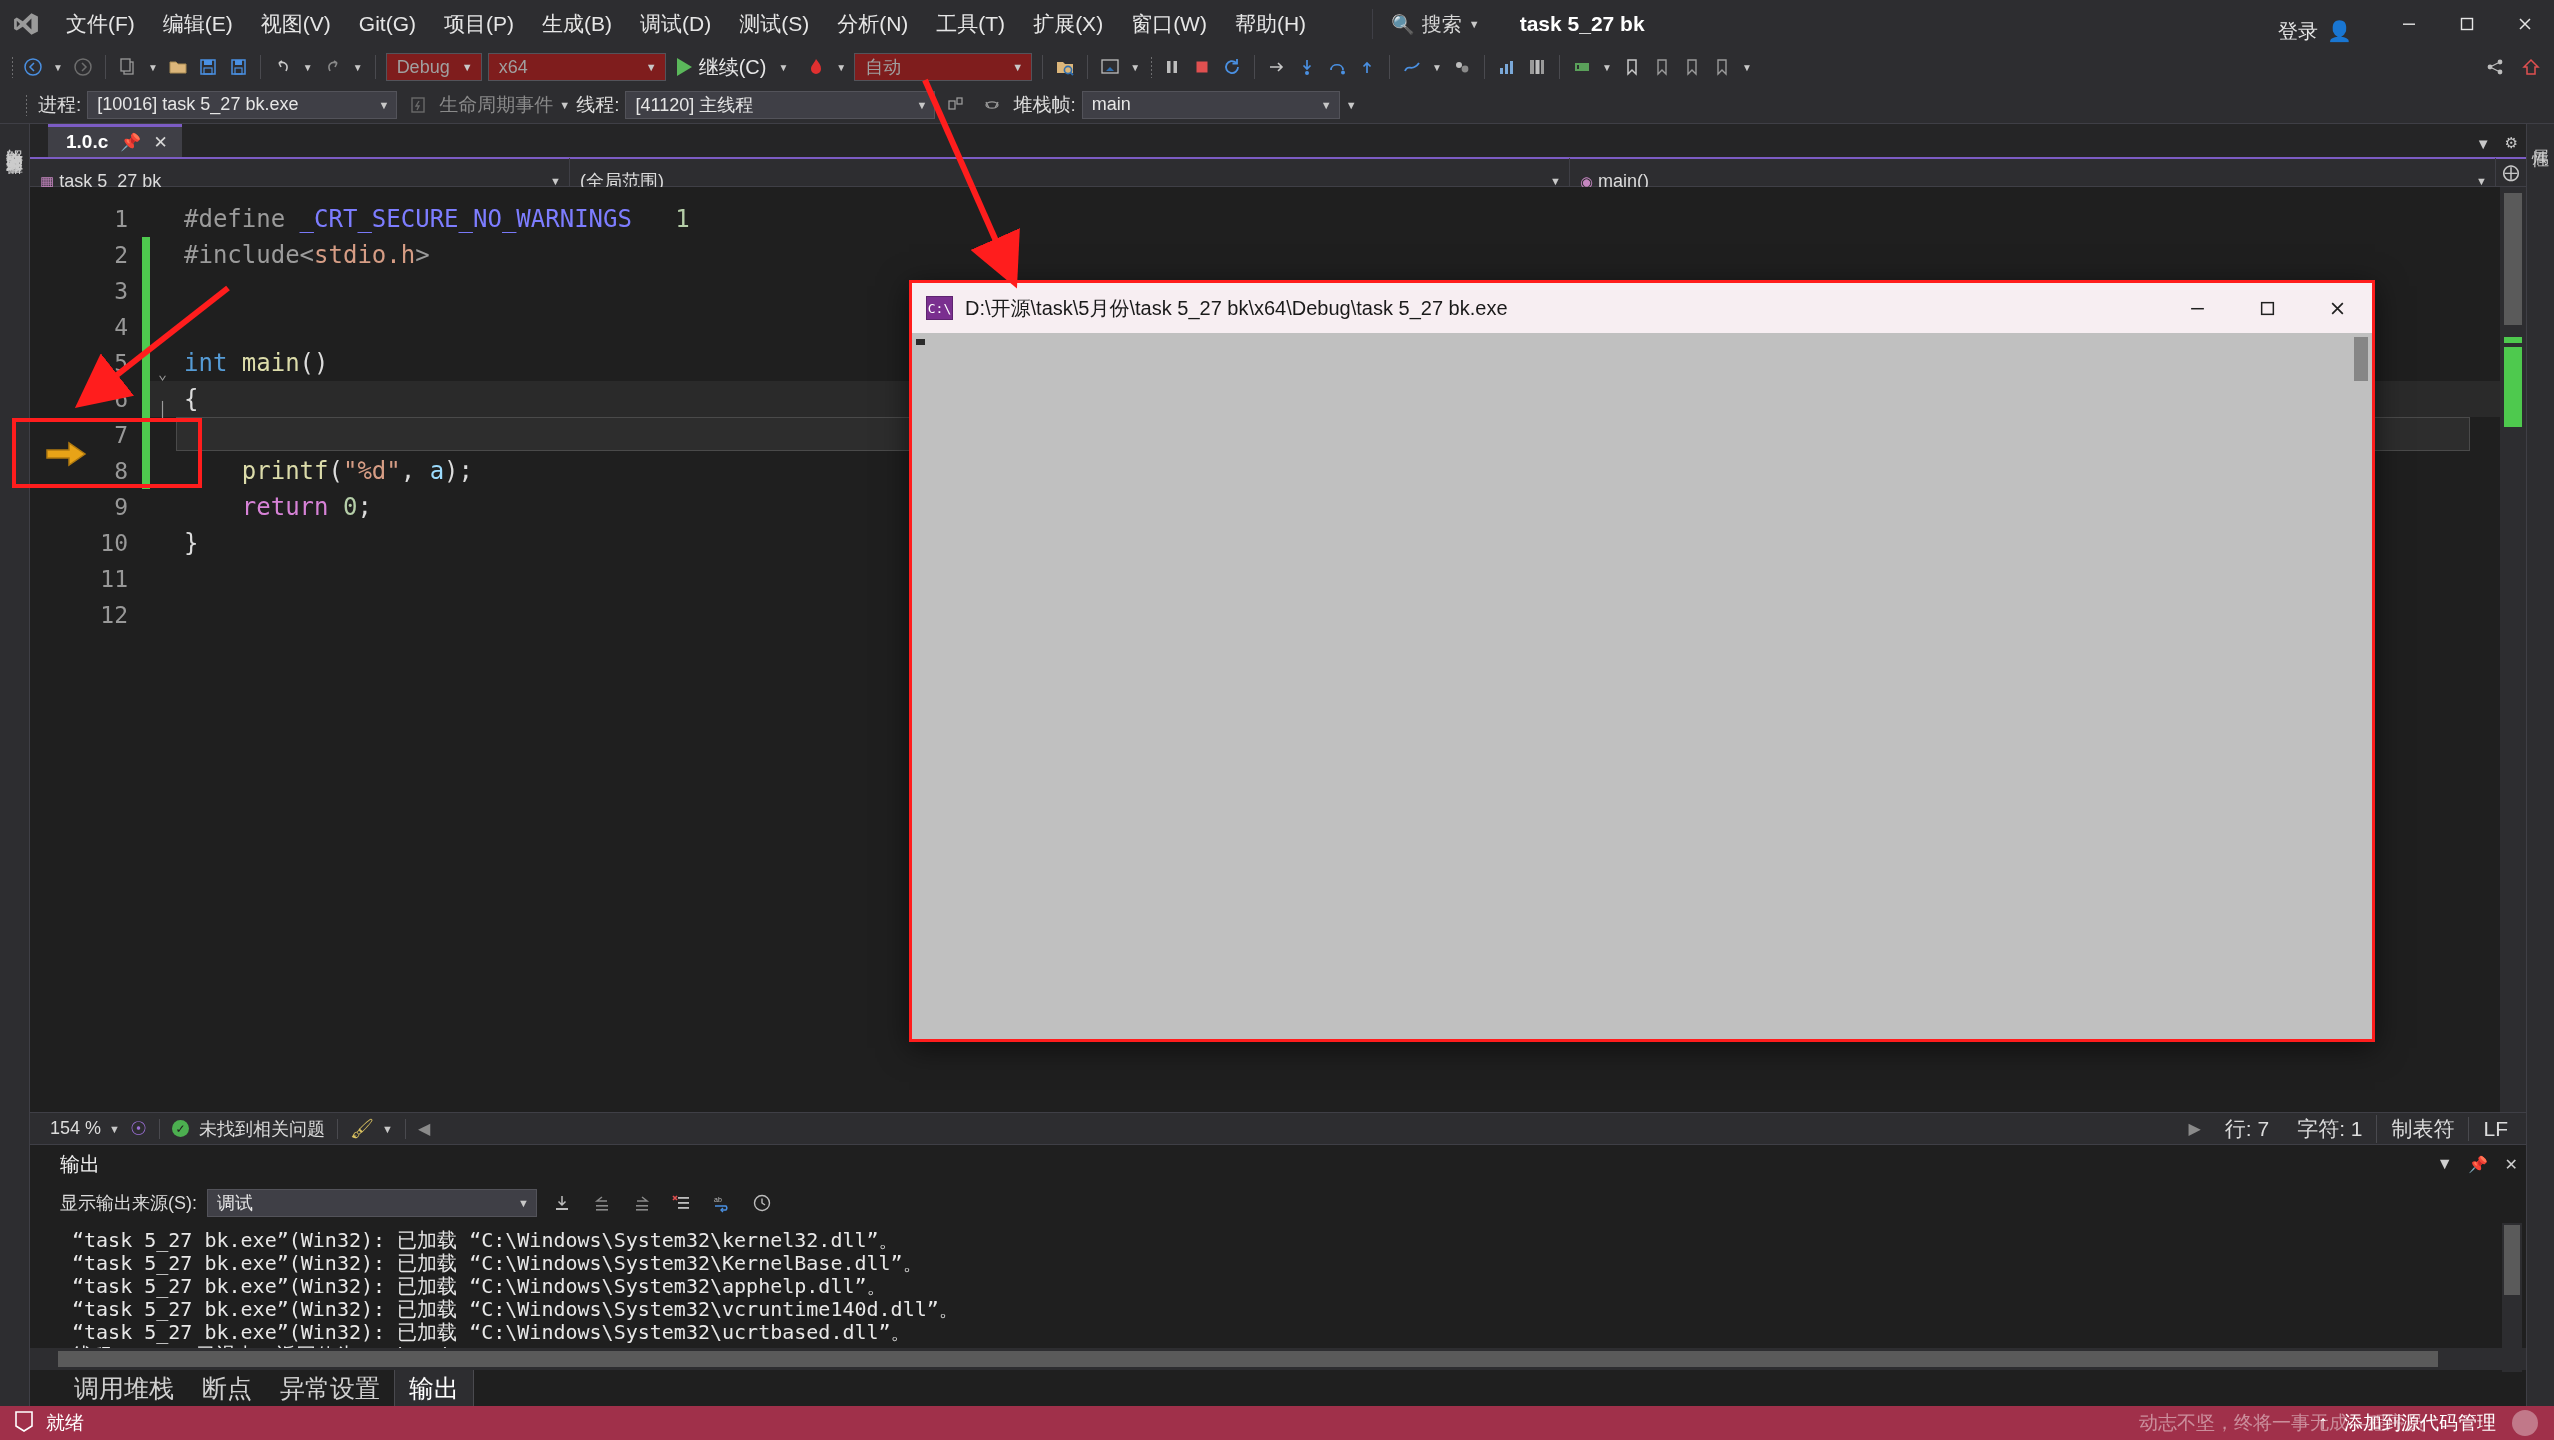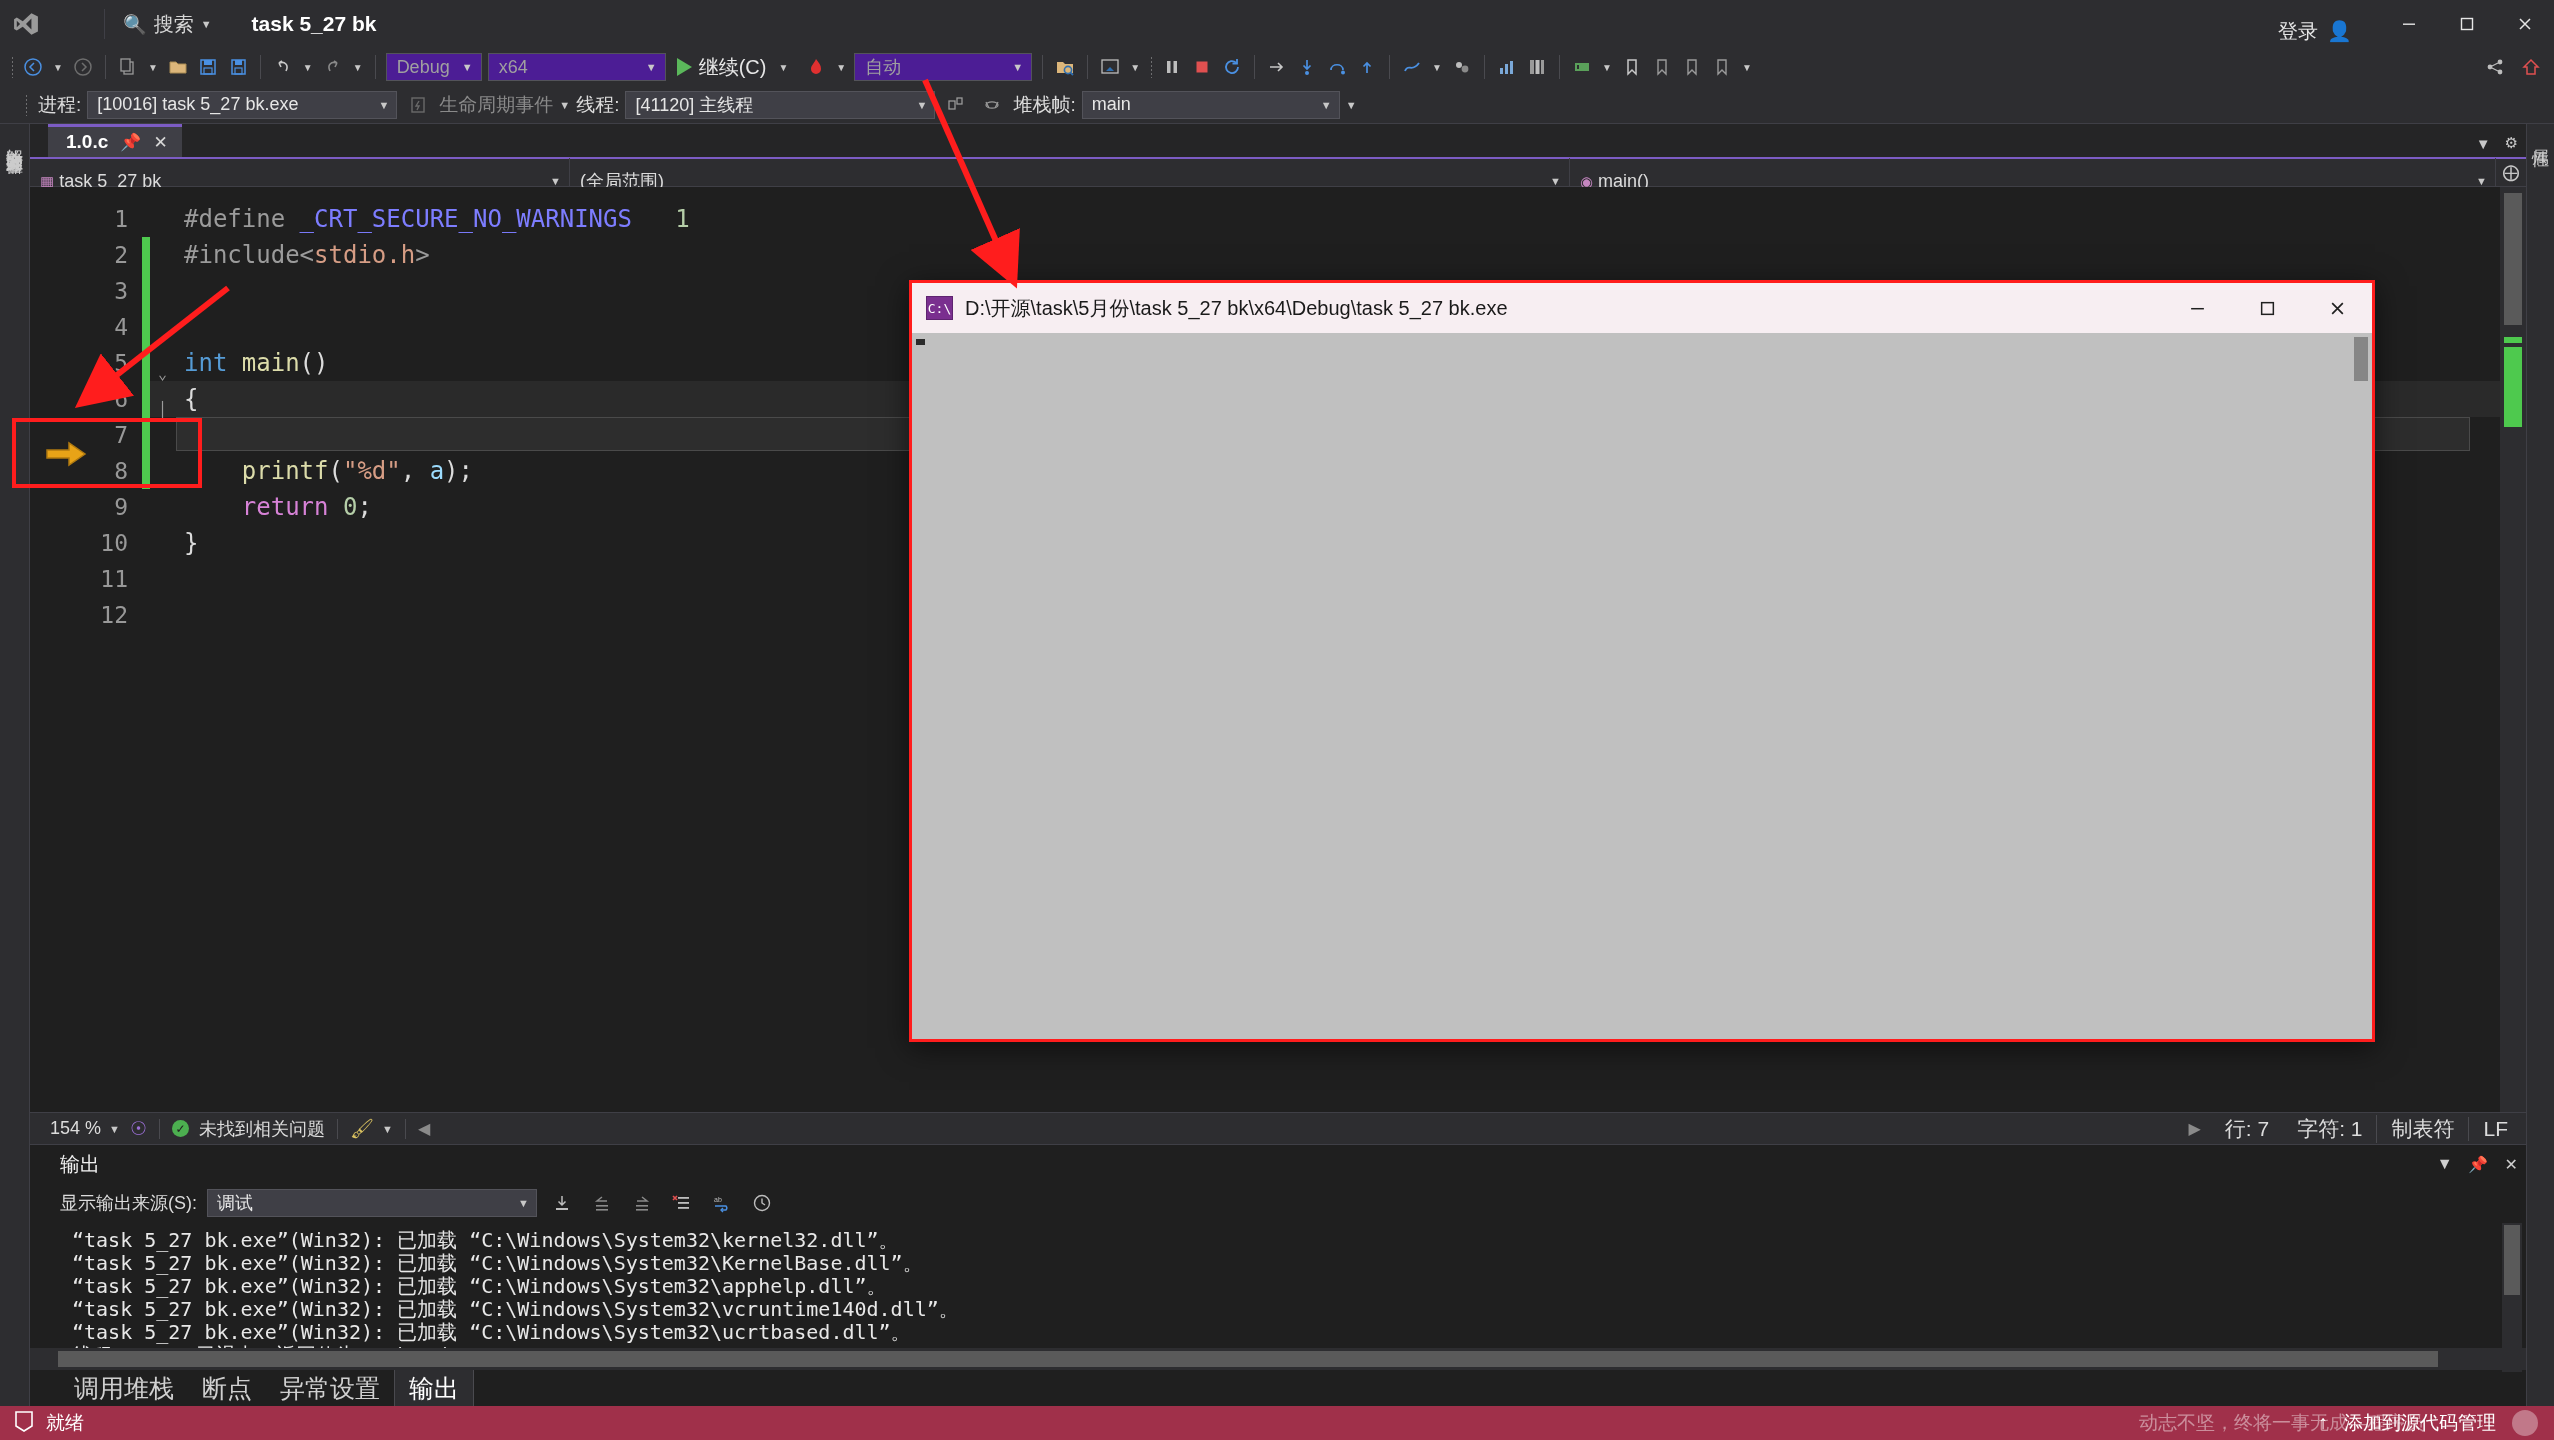--- a/index.html
+++ b/index.html
@@ -53,21 +53,21 @@
     background-size: 3px 4px;
   }
   .tb-btn {
     height: 32px; min-width: 30px; display: flex; align-items: center; justify-content: center;
     padding: 0 4px; color: #c8c8c8;
   }
   .tb-btn svg { width: 20px; height: 20px; }
   .tb-sep { width: 1px; height: 24px; background: #4a4a4f; margin: 0 7px; }
   .tb-caret { font-size: 10px; color: #c8c8c8; padding: 0 5px; }
   .tb-combo {
-    height: 28px; background: #4c1d95; border: 1px solid #53535a; color: #a0a0a0;
+    height: 28px; background: #7f1d1d; border: 1px solid #53535a; color: #a0a0a0;
     font-size: 18px; display: flex; align-items: center; justify-content: space-between;
     padding: 0 8px 0 10px; margin: 0 3px;
   }
   .tb-combo.w1 { width: 96px; }
   .tb-combo.w3 { width: 178px; }
   .tb-run { display: flex; align-items: center; gap: 7px; padding: 0 8px; height: 32px; }
   .tb-run .lbl { font-size: 20px; color: #e6e6e6; white-space: nowrap; }
   .tri-play {
     width: 0; height: 0; border-left: 15px solid #5bb85b;
     border-top: 9px solid transparent; border-bottom: 9px solid transparent;
@@ -250,20 +250,35 @@
 </head>
 <body>
 
 <div class="app">
 
   <div class="titlebar">
     <div class="vs-logo">
       <svg viewBox="0 0 24 24">
           <path d="M17 2 L23 5 V19 L17 22 L9 14.5 L3.5 18 L1 16.5 V7.5 L3.5 6 L9 9.5 Z M17 7 L12 12 L17 17 Z M3.5 9 V15 L6.5 12 Z" fill="#9a9a9a"></path>
         </svg>
+    </div>
+    <div class="menu">
+      <div class="menu-item">文件(F)</div>
+      <div class="menu-item">编辑(E)</div>
+      <div class="menu-item">视图(V)</div>
+      <div class="menu-item">Git(G)</div>
+      <div class="menu-item">项目(P)</div>
+      <div class="menu-item">生成(B)</div>
+      <div class="menu-item">调试(D)</div>
+      <div class="menu-item">测试(S)</div>
+      <div class="menu-item">分析(N)</div>
+      <div class="menu-item">工具(T)</div>
+      <div class="menu-item">扩展(X)</div>
+      <div class="menu-item">窗口(W)</div>
+      <div class="menu-item">帮助(H)</div>
     </div>
     <div class="title-search">
       <span class="mag">🔍</span>
       <span>搜索</span>
       <span class="caret-sm">▼</span>
     </div>
     <div class="solution-name">task 5_27 bk</div>
     <div class="title-right">
       <div class="signin">
         <span>登录</span>

